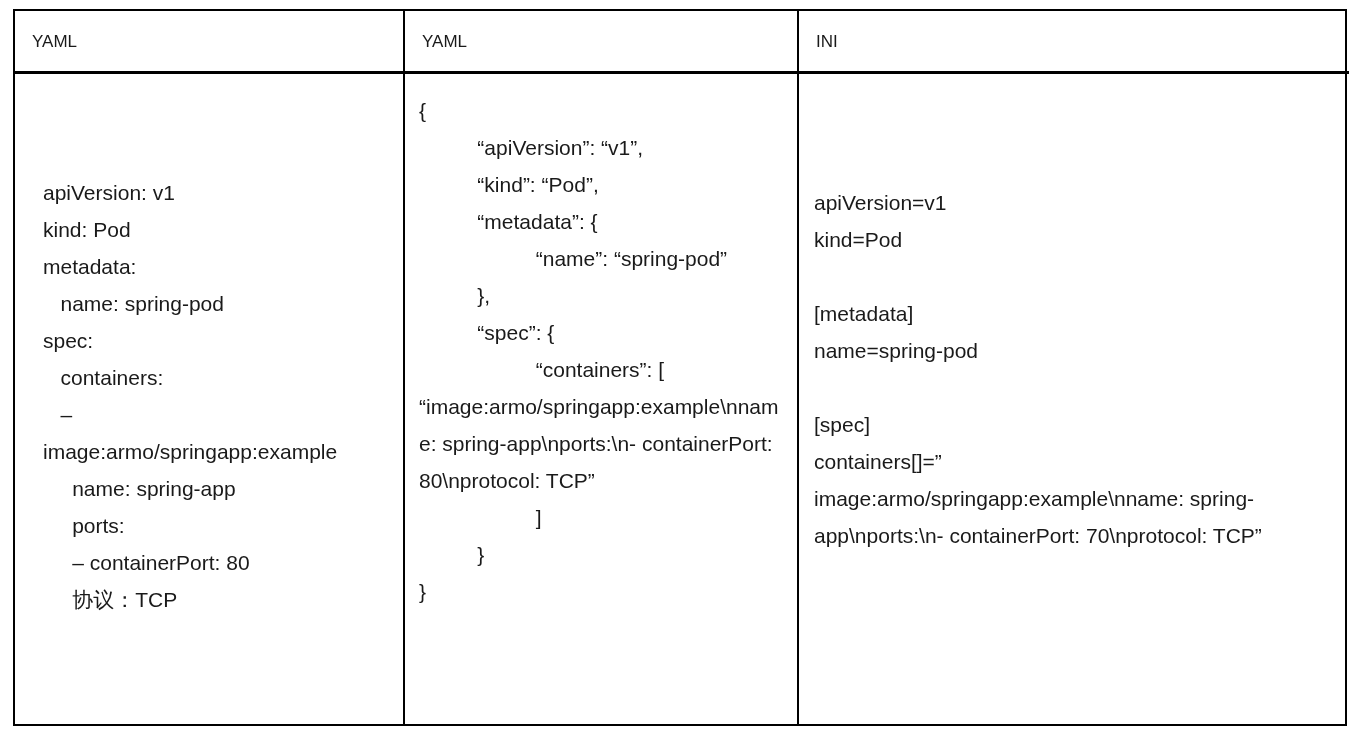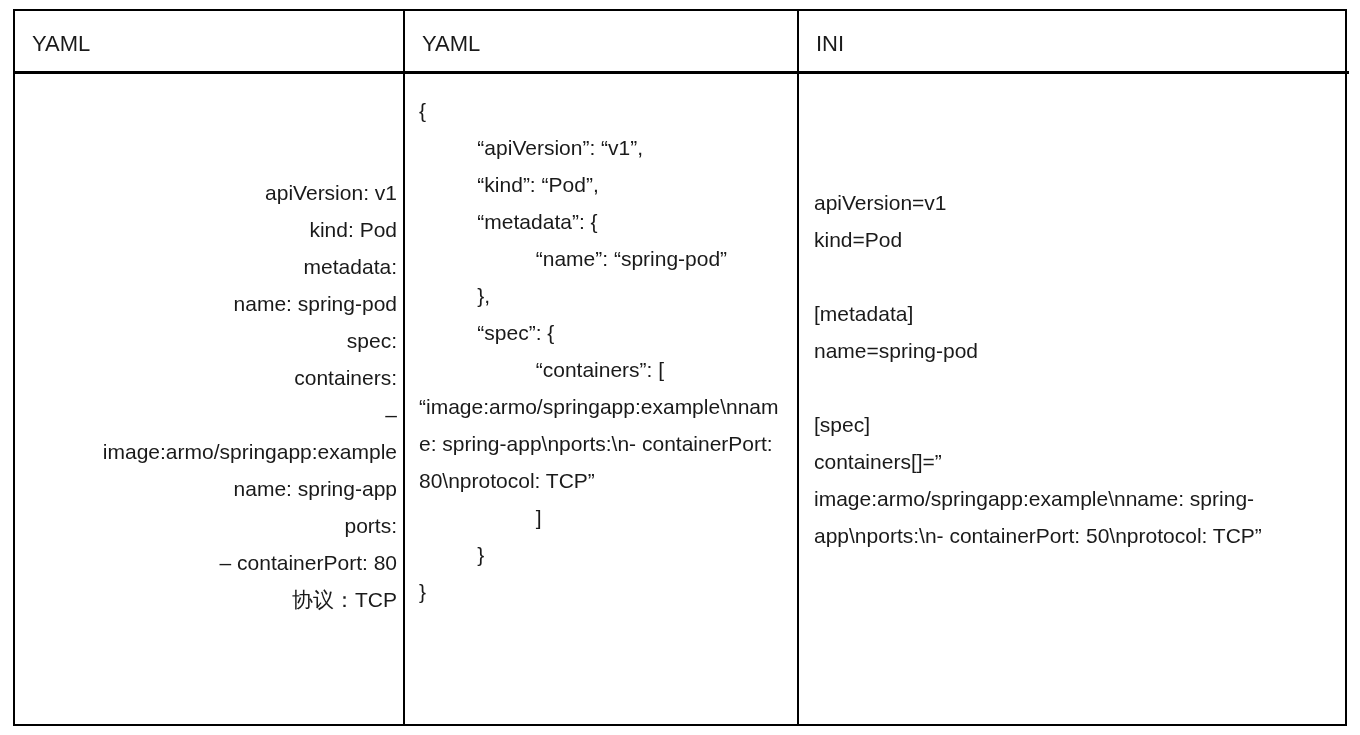--- a/index.html
+++ b/index.html
@@ -50,21 +50,21 @@
     border-left: 2px solid #000000;
   }
 
   
   tr.header-row th {
     height: 60px;
     border-bottom: 3px solid #000000;
   }
 
   .hdr-label {
-    font-size: 22px;
+    font-size: 17px;
     line-height: 1;
     font-weight: 400;
     text-align: left;
     padding: 22px 0 0 17px;
     white-space: nowrap;
   }
 
   
   .cell-body {
     position: relative;
@@ -75,21 +75,20 @@
     font-family: "Liberation Sans", sans-serif;
     font-size: 21px;
     line-height: 37px;
     white-space: pre-wrap;
     word-break: normal;
     overflow-wrap: break-word;
   }
 
   .yaml-block {
     padding: 100px 6px 0 28px;
-    text-align: right;
   }
 
   .json-block {
     padding: 18px 14px 0 14px;
   }
 
   .ini-block {
     padding: 110px 14px 0 15px;
   }
 </style>
@@ -148,18 +147,18 @@
         </td>
         <td class="cell-body col-ini">
           <div class="code-block ini-block">apiVersion=v1
 kind=Pod
 
 [metadata]
 name=spring-pod
 
 [spec]
 containers[]=”
-image:armo/springapp:example\nname: spring-app\nports:\n- containerPort: 50\nprotocol: TCP”</div>
+image:armo/springapp:example\nname: spring-app\nports:\n- containerPort: 70\nprotocol: TCP”</div>
         </td>
       </tr>
     </tbody>
   </table>
 </div>
 
 </body></html>

